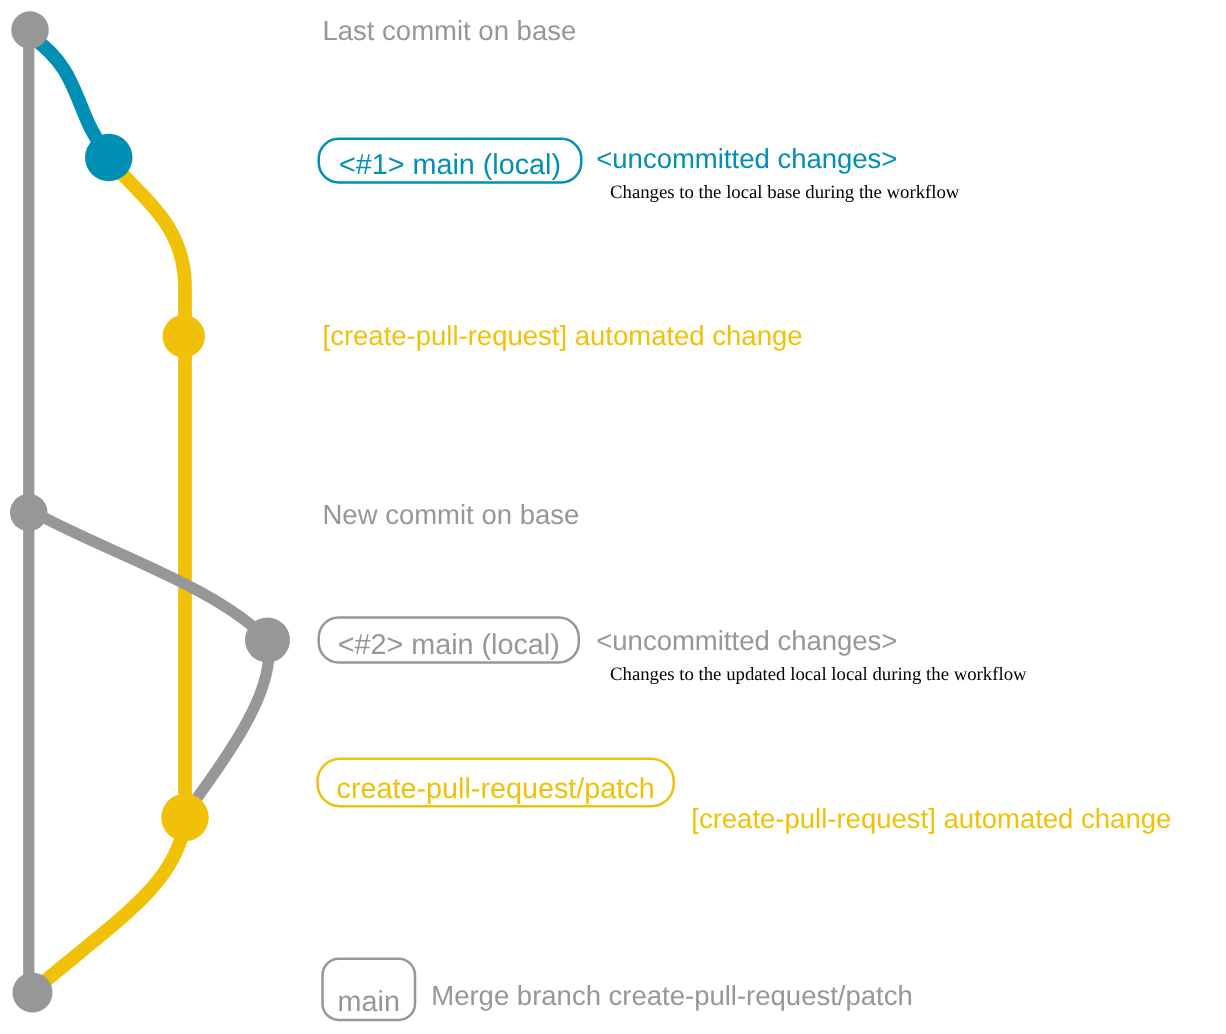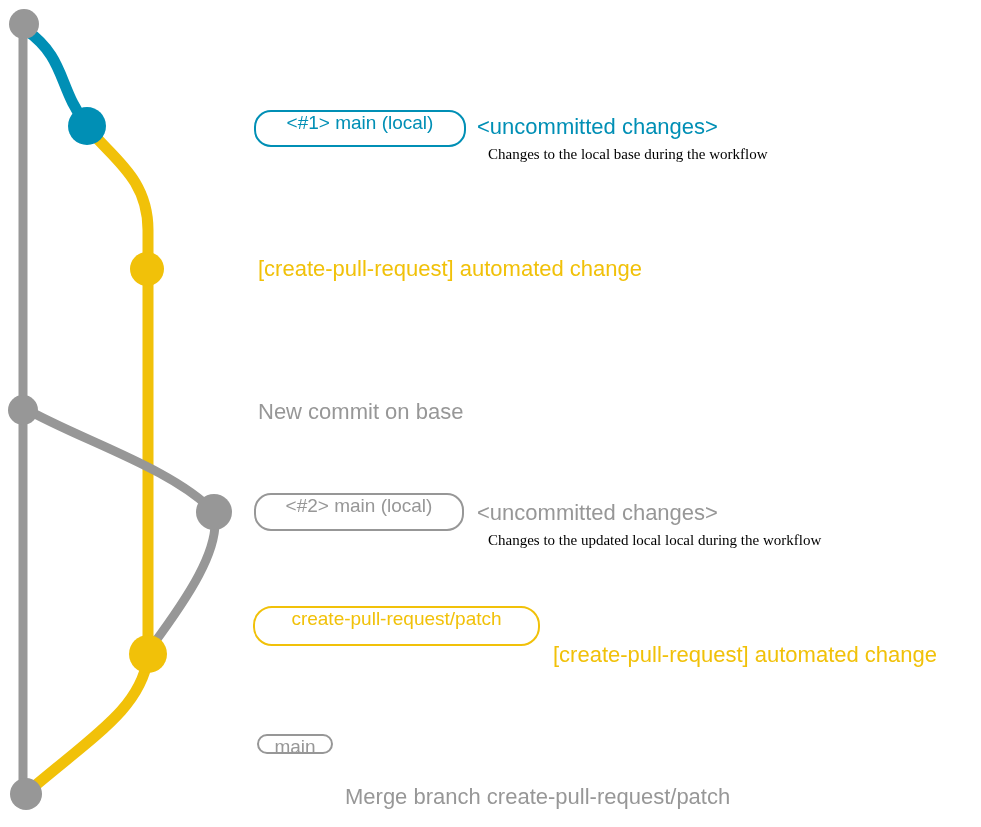--- a/index.html
+++ b/index.html
@@ -33,37 +33,37 @@
     position: absolute;
     white-space: nowrap;
     font-family: "Liberation Serif", serif;
     font-size: 15px;
     color: var(--ink, #000000);
     line-height: 1.1;
   }
   .badge {
     position: absolute;
     display: flex;
-    align-items: flex-start;
+    align-items: flex-end;
     justify-content: center;
     box-sizing: border-box;
     background: #ffffff;
     border-style: solid;
     border-width: 2.5px;
-    font-size: 19px;
+    font-size: 23px;
     white-space: nowrap;
   }
   .badge.blue   { border-color: var(--blue, #008fb5);   color: var(--blue, #008fb5);   border-radius: 17px; }
   .badge.gray   { border-color: var(--gray, #979797);   color: var(--gray, #979797);   border-radius: 17px; border-width: 2px; }
   .badge.yellow { border-color: var(--yellow, #f1c109); color: var(--yellow, #f1c109); border-radius: 19px; }
 
   .badge1 { left: 254px; top: 110px; width: 212px; height: 37px; }
   .badge2 { left: 254px; top: 493px; width: 210px; height: 38px; }
   .badge3 { left: 253px; top: 606px; width: 287px; height: 40px; }
-  .badge4 { left: 257px; top: 734px; width: 76px;  height: 20px; border-radius: 14px !important; }
+  .badge4 { left: 257px; top: 766px; width: 76px;  height: 51px; border-radius: 14px !important; }
 
   .t-last         { left: 258px; top: 13px;  }
   .t-uncommitted1 { left: 477px; top: 115px; }
   .n-note1        { left: 488px; top: 146px; }
   .t-autochange1  { left: 258px; top: 257px; }
   .n-note2        { left: 270px; top: 288px; }
   .t-newcommit    { left: 258px; top: 400px; }
   .t-uncommitted2 { left: 477px; top: 501px; }
   .n-note3        { left: 488px; top: 532px; }
   .t-autochange2  { left: 553px; top: 643px; }
@@ -88,20 +88,21 @@
 
     <circle cx="24" cy="24" r="15" style="fill: var(--gray, #979797)"></circle>
     <circle cx="87" cy="126" r="19" style="fill: var(--blue, #008fb5)"></circle>
     <circle cx="147" cy="269" r="17" style="fill: var(--yellow, #f1c109)"></circle>
     <circle cx="23" cy="410" r="15" style="fill: var(--gray, #979797)"></circle>
     <circle cx="214" cy="512" r="18" style="fill: var(--gray, #979797)"></circle>
     <circle cx="148" cy="654" r="19" style="fill: var(--yellow, #f1c109)"></circle>
     <circle cx="26" cy="794" r="16" style="fill: var(--gray, #979797)"></circle>
   </svg>
 
+  <div class="txt gray t-last">Last commit on base</div>
 
   <div class="badge blue badge1">
     <span>&lt;#1&gt; main (local)</span>
   </div>
   <div class="txt blue t-uncommitted1">&lt;uncommitted changes&gt;</div>
   <div class="note n-note1">Changes to the local base during the workflow</div>
 
   <div class="txt yellow t-autochange1">[create-pull-request] automated change</div>
 
   <div class="txt gray t-newcommit">New commit on base</div>

